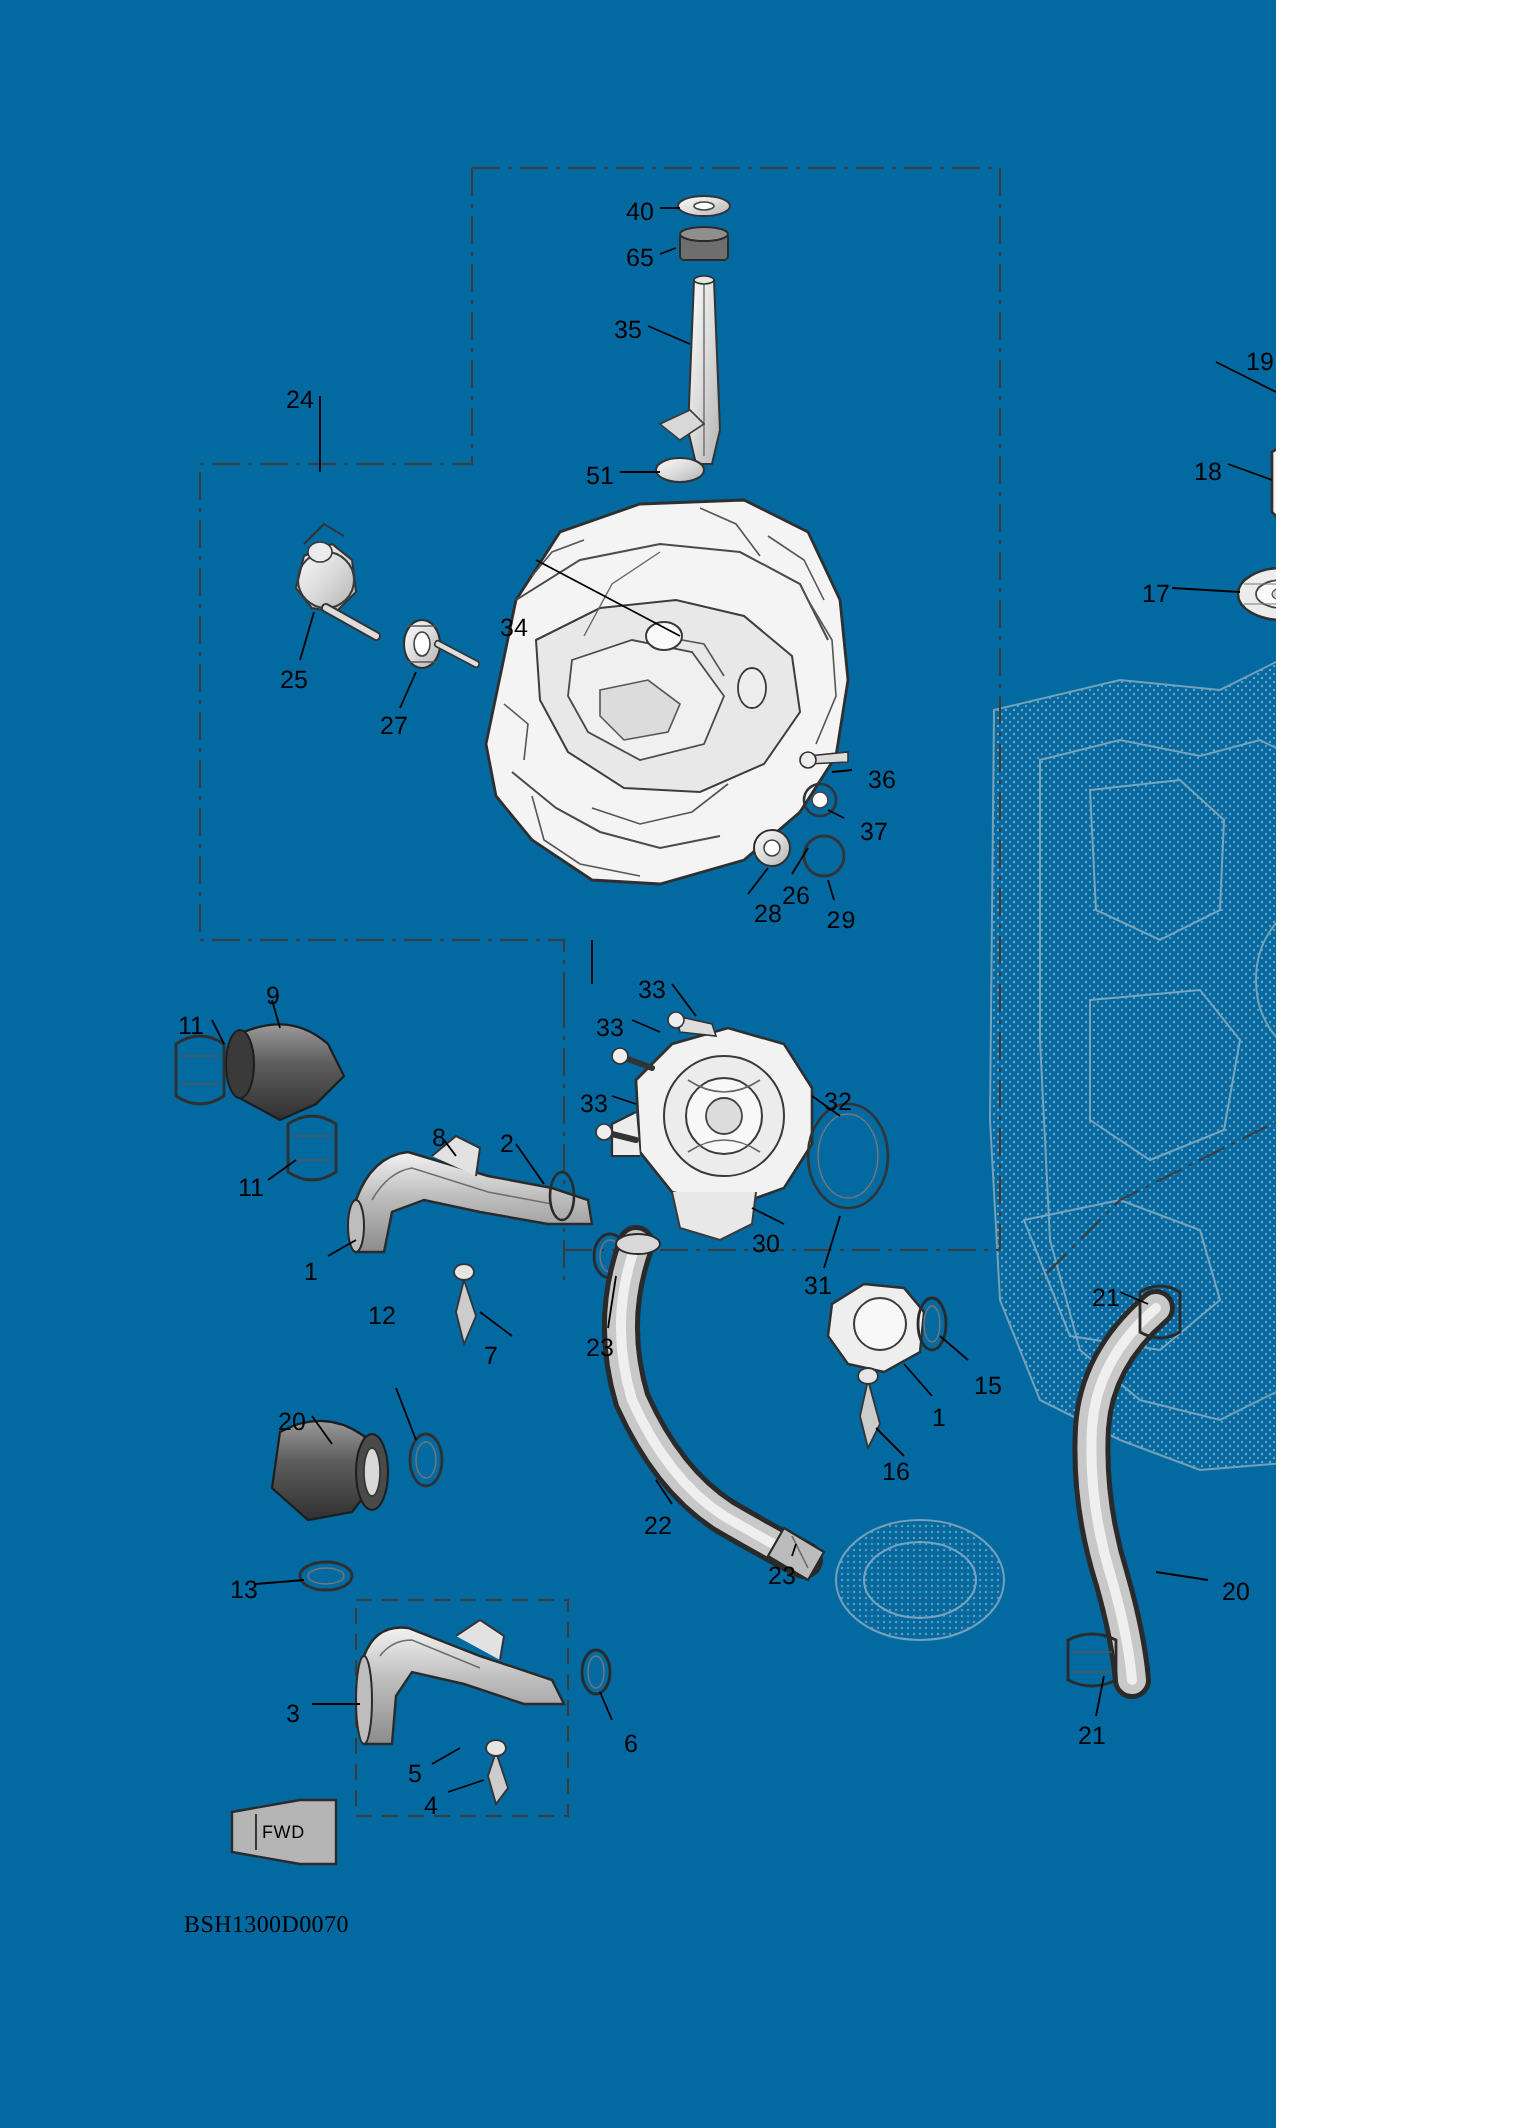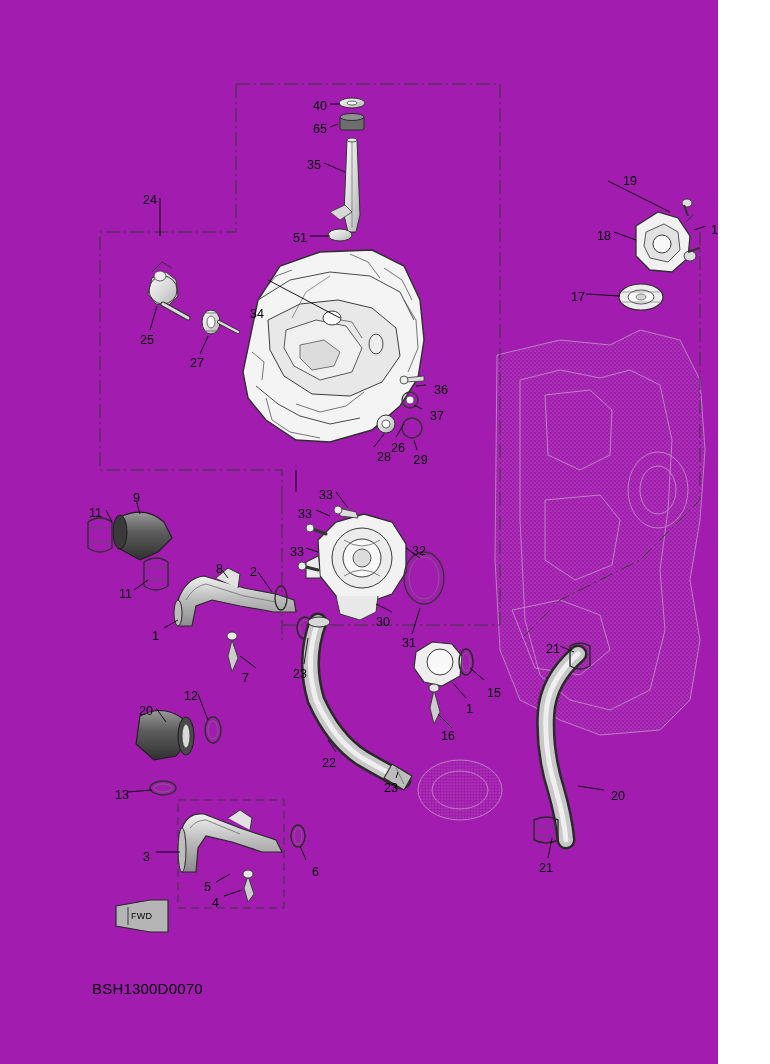--- a/index.html
+++ b/index.html
@@ -5,23 +5,23 @@
   html, body {
     margin: 0;
     padding: 0;
     background: #ffffff;
   }
   body {
     font-family: "Liberation Sans", sans-serif;
   }
   #page {
     position: relative;
-    width: 718px;
+    width: 638px;
     height: 1064px;
-    background: #a21caf;
+    background: #0369a1;
     overflow: hidden;
   }
   #diagram-svg {
     position: absolute;
     left: 0;
     top: 0;
     width: 770px;
     height: 1064px;
   }
   .callout {
@@ -29,26 +29,25 @@
     font-family: "Liberation Sans", sans-serif;
     font-size: 12.5px;
     color: #000000;
     line-height: 1;
     white-space: nowrap;
   }
   .part-code {
     position: absolute;
     left: 92px;
     top: 955px;
-    font-family: Liberation Sans, sans-serif;
-    font-size: 15px;
+    font-family: Liberation Serif, serif;
+    font-size: 12px;
     letter-spacing: 0.2px;
     color: #000000;
     white-space: nowrap;
-    margin-top: 25px;
   }
   .fwd-label {
     position: absolute;
     left: 131px;
     top: 911px;
     font-family: "Liberation Sans", sans-serif;
     font-size: 9px;
     color: #000000;
     letter-spacing: 0.3px;
   }
@@ -346,21 +345,21 @@
   <div class="callout" style="left:250px; top:566px;">2</div>
   <div class="callout" style="left:119px; top:588px;">11</div>
   <div class="callout" style="left:376px; top:616px;">30</div>
   <div class="callout" style="left:402px; top:637px;">31</div>
   <div class="callout" style="left:152px; top:630px;">1</div>
   <div class="callout" style="left:546px; top:643px;">21</div>
   <div class="callout" style="left:242px; top:672px;">7</div>
   <div class="callout" style="left:293px; top:668px;">23</div>
   <div class="callout" style="left:487px; top:687px;">15</div>
   <div class="callout" style="left:466px; top:703px;">1</div>
-  <div class="callout" style="left:184px; top:690px;">12</div>
+  <div class="callout" style="left:184px; top:652px;">12</div>
   <div class="callout" style="left:139px; top:705px;">20</div>
   <div class="callout" style="left:441px; top:730px;">16</div>
   <div class="callout" style="left:322px; top:757px;">22</div>
   <div class="callout" style="left:115px; top:789px;">13</div>
   <div class="callout" style="left:384px; top:782px;">23</div>
   <div class="callout" style="left:611px; top:790px;">20</div>
   <div class="callout" style="left:143px; top:851px;">3</div>
   <div class="callout" style="left:312px; top:866px;">6</div>
   <div class="callout" style="left:539px; top:862px;">21</div>
   <div class="callout" style="left:204px; top:881px;">5</div>

